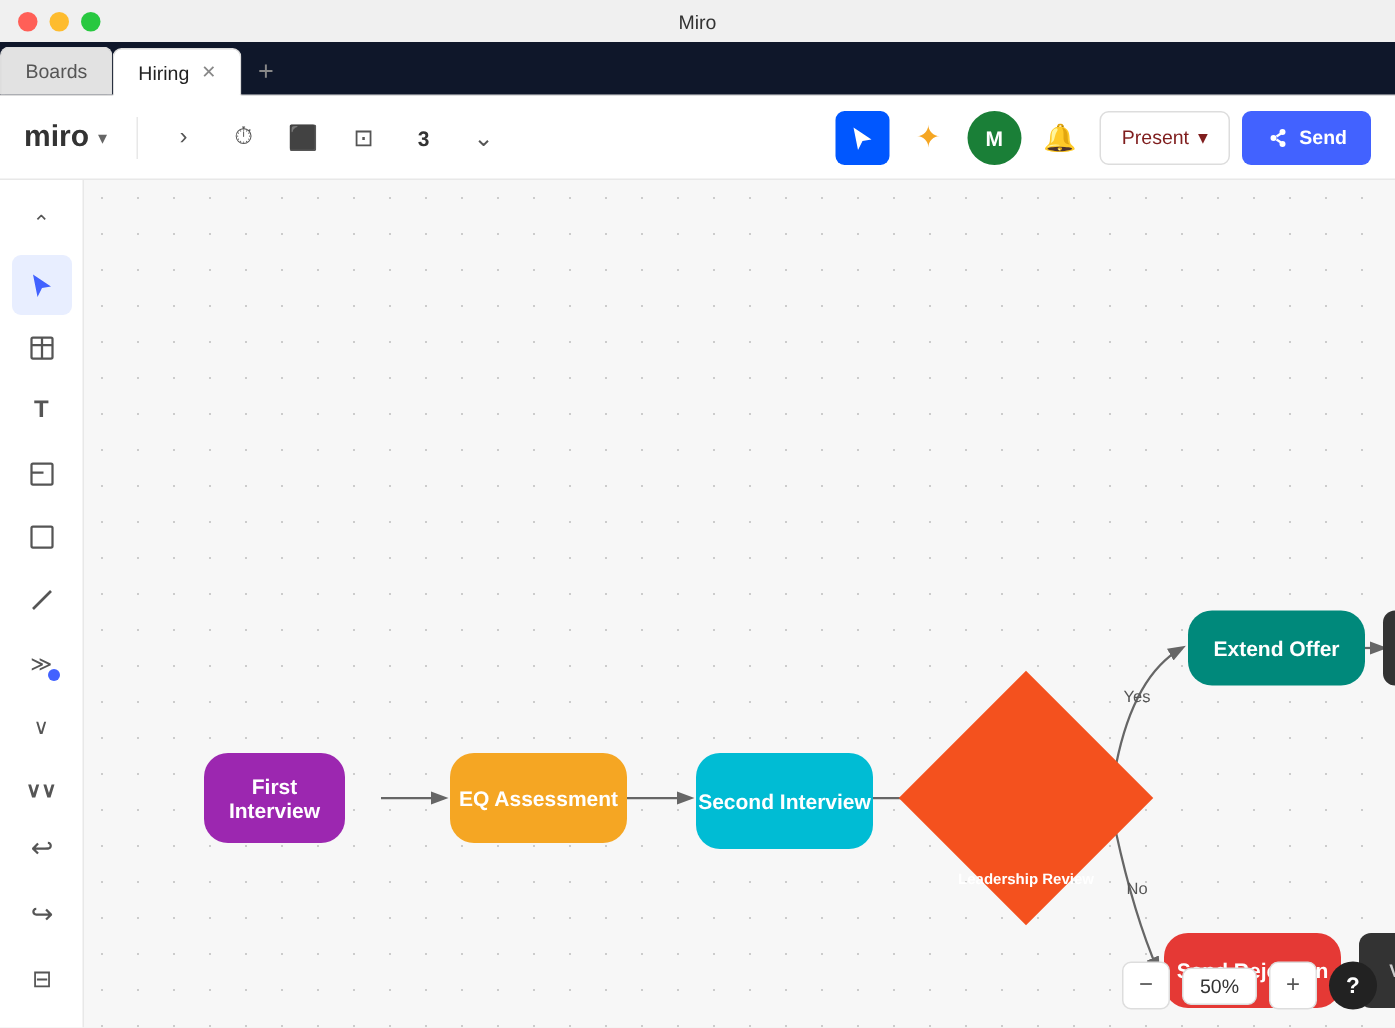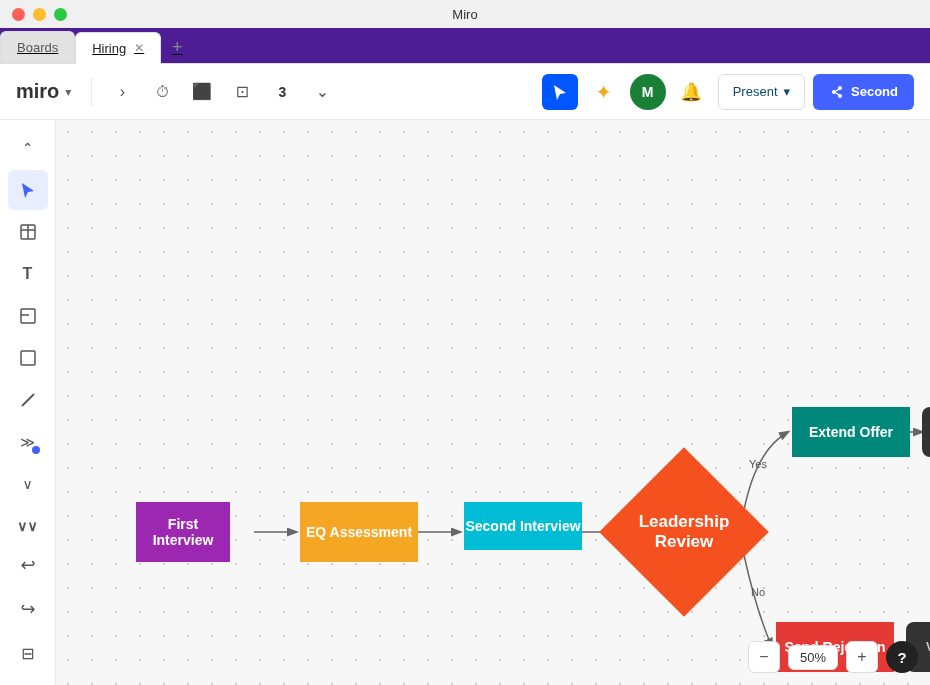--- a/index.html
+++ b/index.html
@@ -28,25 +28,24 @@
       cursor: pointer;
     }
     .win-close { background: #ff5f57; }
     .win-min { background: #febc2e; }
     .win-max { background: #28c840; }
     .title-bar-text { font-size: 13px; color: #333; font-weight: 500; }
 
     
     .tab-bar {
       height: 36px;
-      background: #4c1d95;
+      background: #0f172a;
       display: flex;
       align-items: flex-end;
       border-bottom: 1px solid #ddd;
-      text-decoration: underline;
     }
     .tab {
       height: 32px;
       padding: 0 16px;
       display: flex;
       align-items: center;
       font-size: 13px;
       color: #555;
       background: #e2e2e2;
       border: 1px solid #ddd;
@@ -182,21 +181,21 @@
       color: #555;
     }
     .present-btn {
       height: 36px;
       padding: 0 14px;
       background: #fff;
       border: 1px solid #ddd;
       border-radius: 6px;
       cursor: pointer;
       font-size: 13px;
-      color: #0c4a6e;
+      color: #7f1d1d;
       display: flex;
       align-items: center;
       gap: 6px;
     }
     .share-btn {
       height: 36px;
       padding: 0 16px;
       background: #4262ff;
       border: none;
       border-radius: 6px;
@@ -256,64 +255,64 @@
       background: #f7f7f7;
       background-image: radial-gradient(circle, #ccc 1px, transparent 1px);
       background-size: 24px 24px;
       position: relative;
       overflow: hidden;
     }
 
     
     .flow-node {
       position: absolute;
-      border-radius: 0;
+      border-radius: 16px;
       display: flex;
       align-items: center;
       justify-content: center;
       text-align: center;
       font-weight: 700;
       font-size: 14px;
       color: white;
     }
 
     .node-first-interview {
       width: 94px; height: 60px;
       background: #9c27b0;
       left: 80px; top: 382px;
     }
     .node-eq-assessment {
       width: 118px; height: 60px;
       background: #f5a623;
       left: 244px; top: 382px;
     }
     .node-second-interview {
-      width: 118px; height: 48px;
+      width: 118px; height: 64px;
       background: #00bcd4;
       left: 408px; top: 382px;
     }
 
     
     .node-diamond {
       position: absolute;
       width: 120px; height: 120px;
       background: #f4511e;
       transform: rotate(45deg);
       left: 568px; top: 352px;
     }
     .node-diamond-text {
       position: absolute;
       width: 120px; height: 120px;
       left: 568px; top: 352px;
       display: flex;
-      align-items: center;
+      align-items: flex-end;
       justify-content: center;
       text-align: center;
       font-weight: 700;
-      font-size: 17px;
+      font-size: 10px;
       color: white;
       z-index: 2;
     }
 
     .node-extend-offer {
       width: 118px; height: 50px;
       background: #00897b;
       left: 736px; top: 287px;
     }
     .node-send-rejection {
@@ -437,21 +436,21 @@
       <span>▾</span>
     </button>
     <button class="share-btn">
       <svg width="16" height="16" viewBox="0 0 16 16" fill="white">
           <circle cx="5" cy="8" r="2"></circle>
           <circle cx="11" cy="4" r="2"></circle>
           <circle cx="11" cy="12" r="2"></circle>
           <line x1="7" y1="7" x2="10" y2="5" stroke="white" stroke-width="1.5"></line>
           <line x1="7" y1="9" x2="10" y2="11" stroke="white" stroke-width="1.5"></line>
         </svg>
-      <span>Second</span>
+      <span>Send</span>
     </button>
   </div>
 </div>
 
 <div class="main-layout">
 
   <div class="left-toolbar">
     <button class="lt-btn" style="font-size:14px;">⌃</button>
     <button class="lt-btn active">
       <svg width="18" height="18" viewBox="0 0 18 18" fill="#4262ff">

